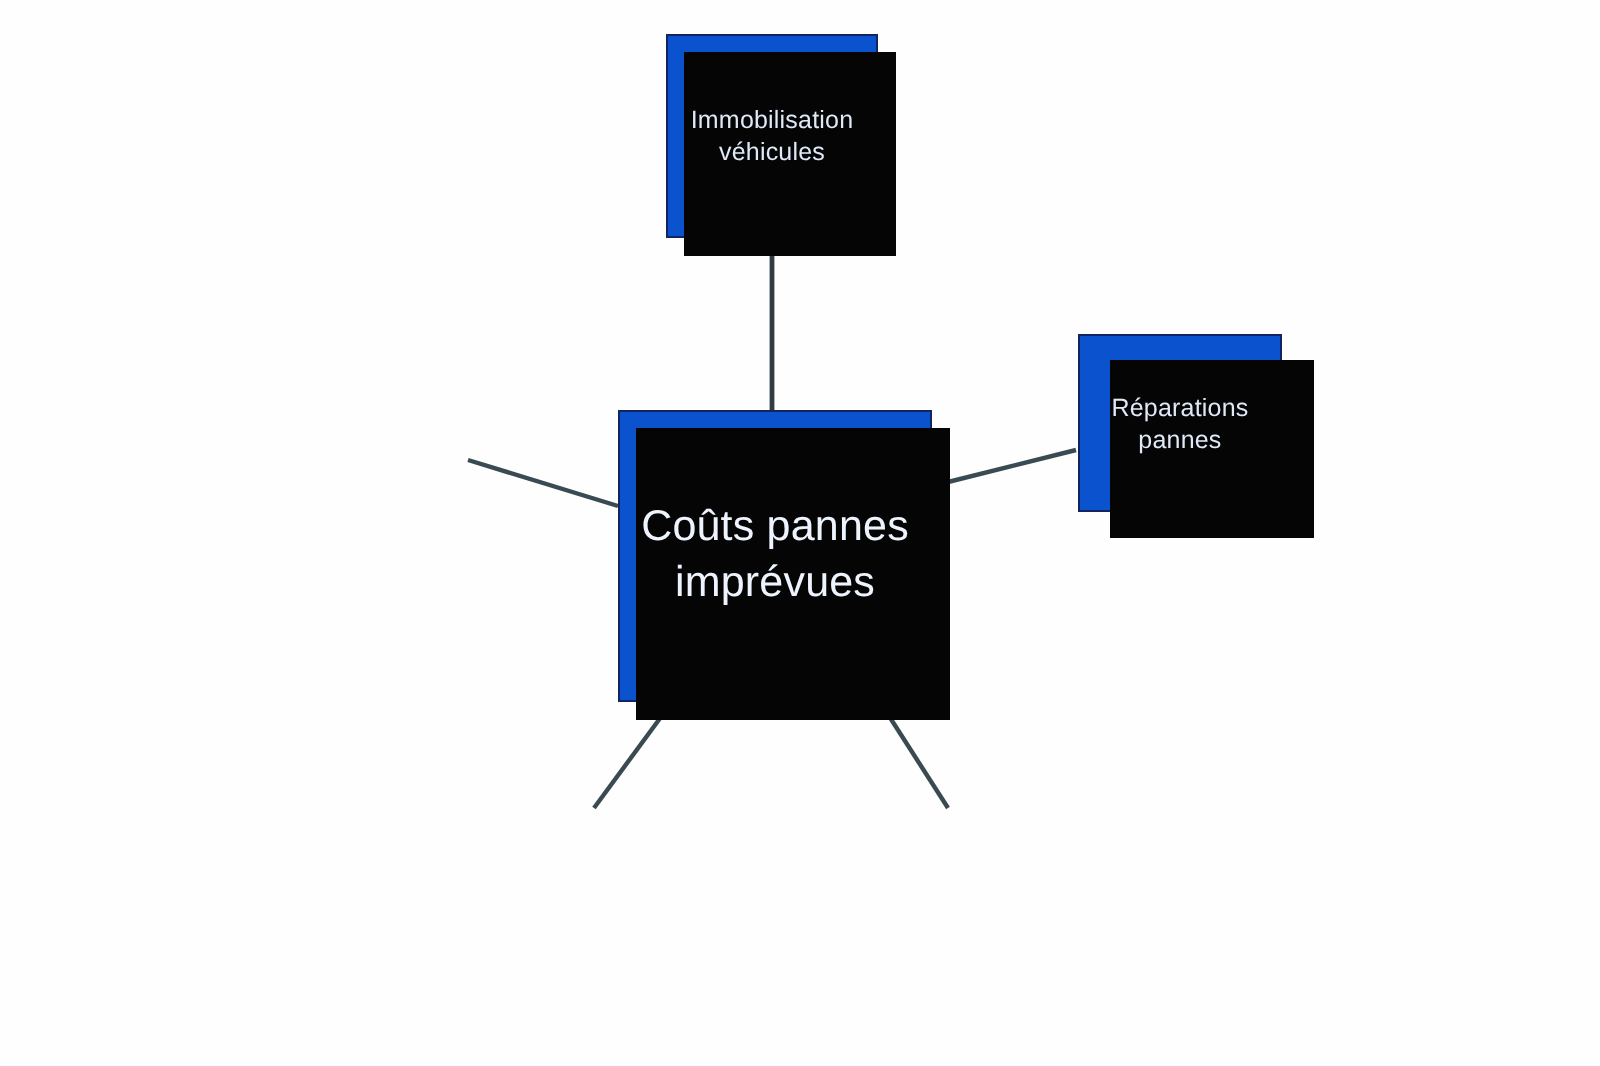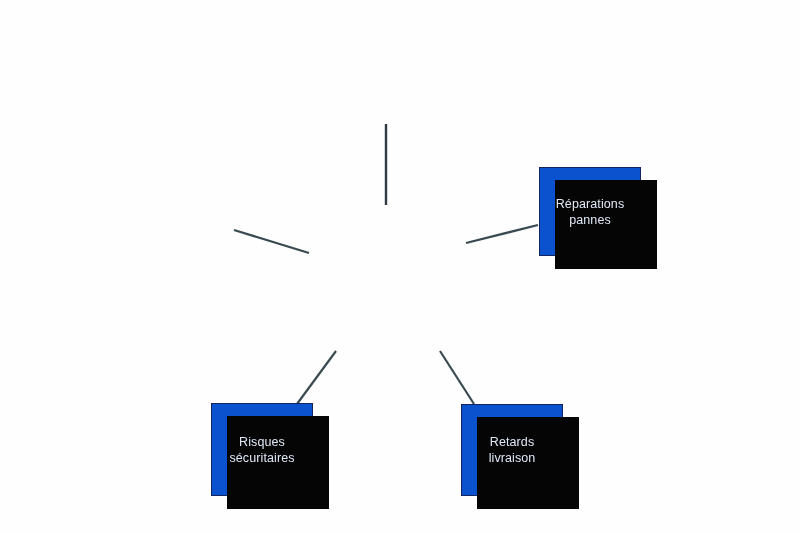--- a/index.html
+++ b/index.html
@@ -141,31 +141,31 @@
 <div id="diagram-canvas">
 
   <svg id="connector-layer" viewBox="0 0 800 533" width="800" height="533" xmlns="http://www.w3.org/2000/svg">
     <line x1="386" y1="205" x2="386" y2="124" stroke="#2f3c44" stroke-width="2.4"></line>
     <line x1="309" y1="253" x2="234" y2="230" stroke="#3a4a52" stroke-width="2.2"></line>
     <line x1="466" y1="243" x2="538" y2="225" stroke="#3a4a52" stroke-width="2.2"></line>
     <line x1="336" y1="351" x2="297" y2="404" stroke="#3a4a52" stroke-width="2.2"></line>
     <line x1="440" y1="351" x2="474" y2="404" stroke="#3a4a52" stroke-width="2.2"></line>
   </svg>
 
+  <div class="node" id="node-center">
+    <span class="node-label">Coûts pannes
+imprévues</span>
+  </div>
 
+  <div class="node satellite" id="node-top">
+    <span class="node-label">Immobilisation
+véhicules</span>
+  </div>
 
 
   <div class="node satellite" id="node-right">
     <span class="node-label">Réparations
 pannes</span>
   </div>
 
-  <div class="node satellite" id="node-bottom-left">
-    <span class="node-label">Risques
-sécuritaires</span>
-  </div>
 
-  <div class="node satellite" id="node-bottom-right">
-    <span class="node-label">Retards
-livraison</span>
-  </div>
 
 </div>
 
 </body></html>

